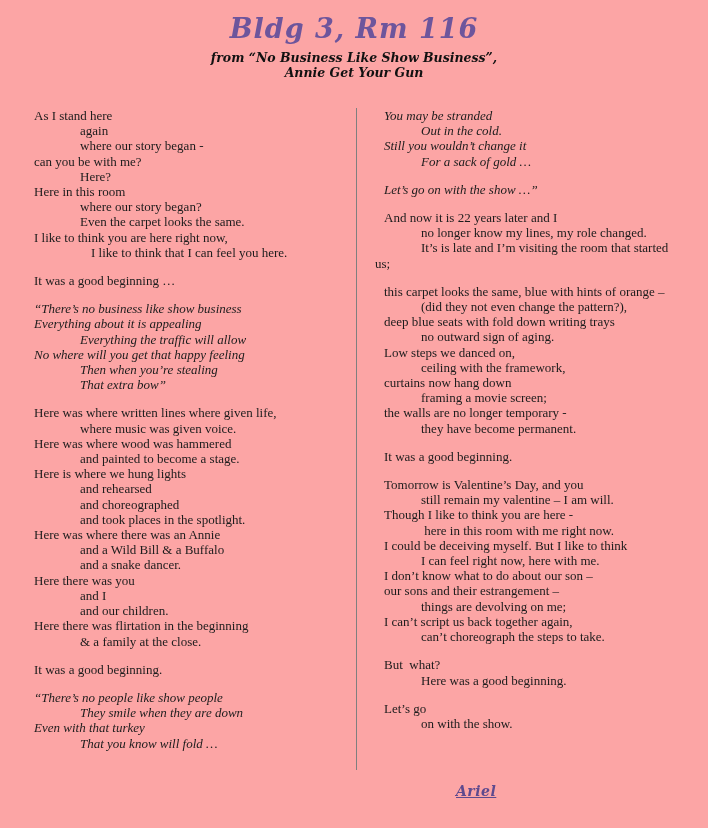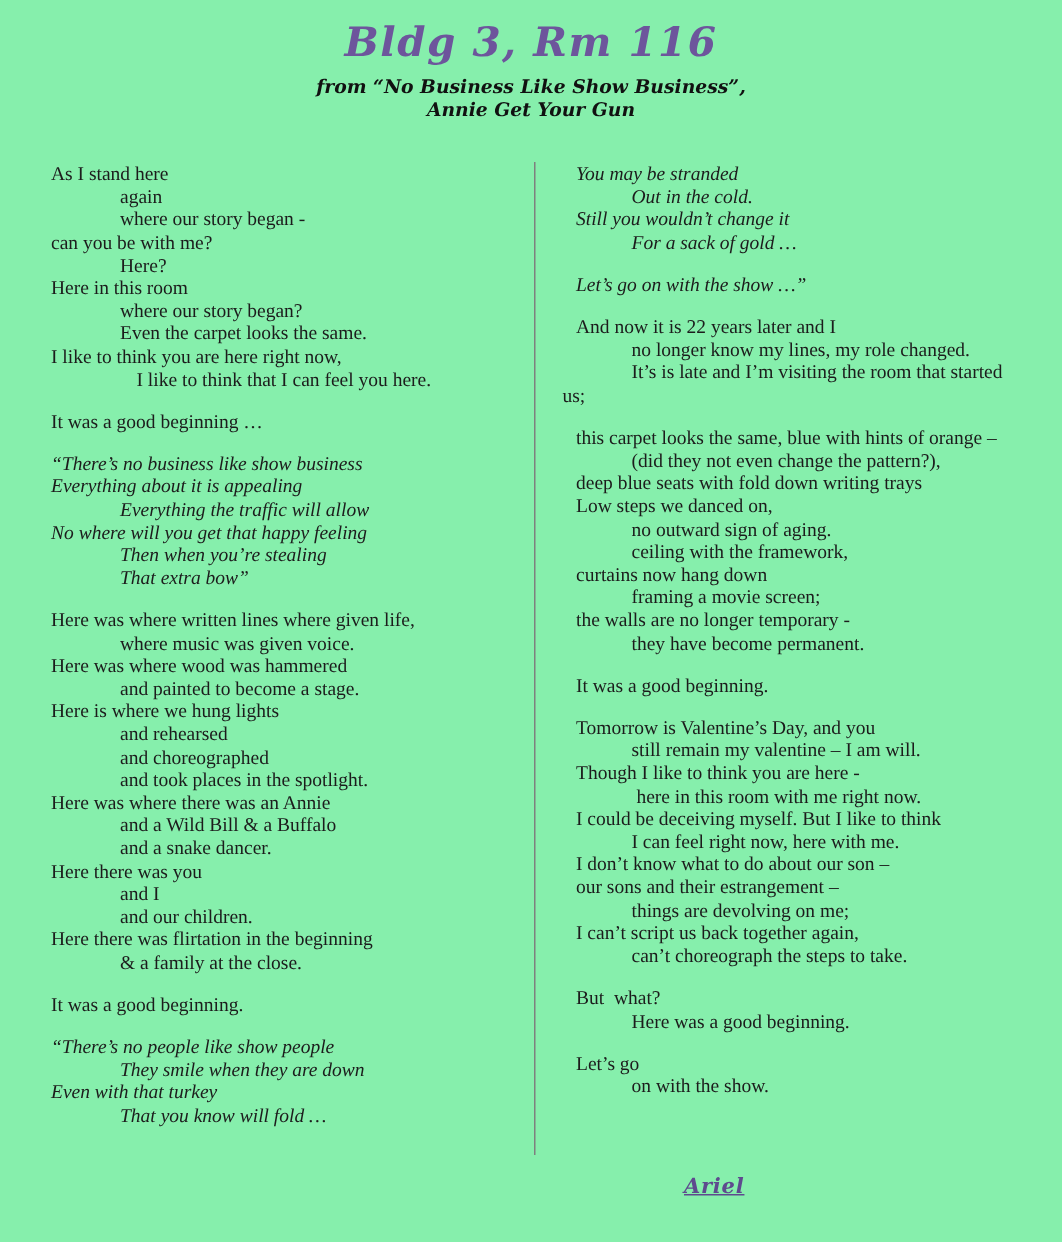--- a/index.html
+++ b/index.html
@@ -4,21 +4,21 @@
 <style>
   html, body {
     margin: 0;
     padding: 0;
     background: #ffffff;
   }
   .page {
     position: relative;
     width: 708px;
     height: 828px;
-    background: #86efac;
+    background: #fca5a5;
     font-family: "Liberation Serif", serif;
     color: #1c1c1c;
     overflow: hidden;
   }
   
   .header {
     position: absolute;
     top: 14px;
     left: 0;
     width: 708px;
@@ -164,22 +164,22 @@
         <div class="line it">Let’s go on with the show …”</div>
         <div class="line gap"></div>
         <div class="line">And now it is 22 years later and I</div>
         <div class="line i1">no longer know my lines, my role changed.</div>
         <div class="line i1">It’s is late and I’m visiting the room that started</div>
         <div class="line iout">us;</div>
         <div class="line gap"></div>
         <div class="line">this carpet looks the same, blue with hints of orange –</div>
         <div class="line i1">(did they not even change the pattern?),</div>
         <div class="line">deep blue seats with fold down writing trays</div>
+        <div class="line i1">no outward sign of aging.</div>
         <div class="line">Low steps we danced on,</div>
-        <div class="line i1">no outward sign of aging.</div>
         <div class="line i1">ceiling with the framework,</div>
         <div class="line">curtains now hang down</div>
         <div class="line i1">framing a movie screen;</div>
         <div class="line">the walls are no longer temporary -</div>
         <div class="line i1">they have become permanent.</div>
         <div class="line gap"></div>
         <div class="line">It was a good beginning.</div>
         <div class="line gap"></div>
         <div class="line">Tomorrow is Valentine’s Day, and you</div>
         <div class="line i1">still remain my valentine – I am will.</div>

